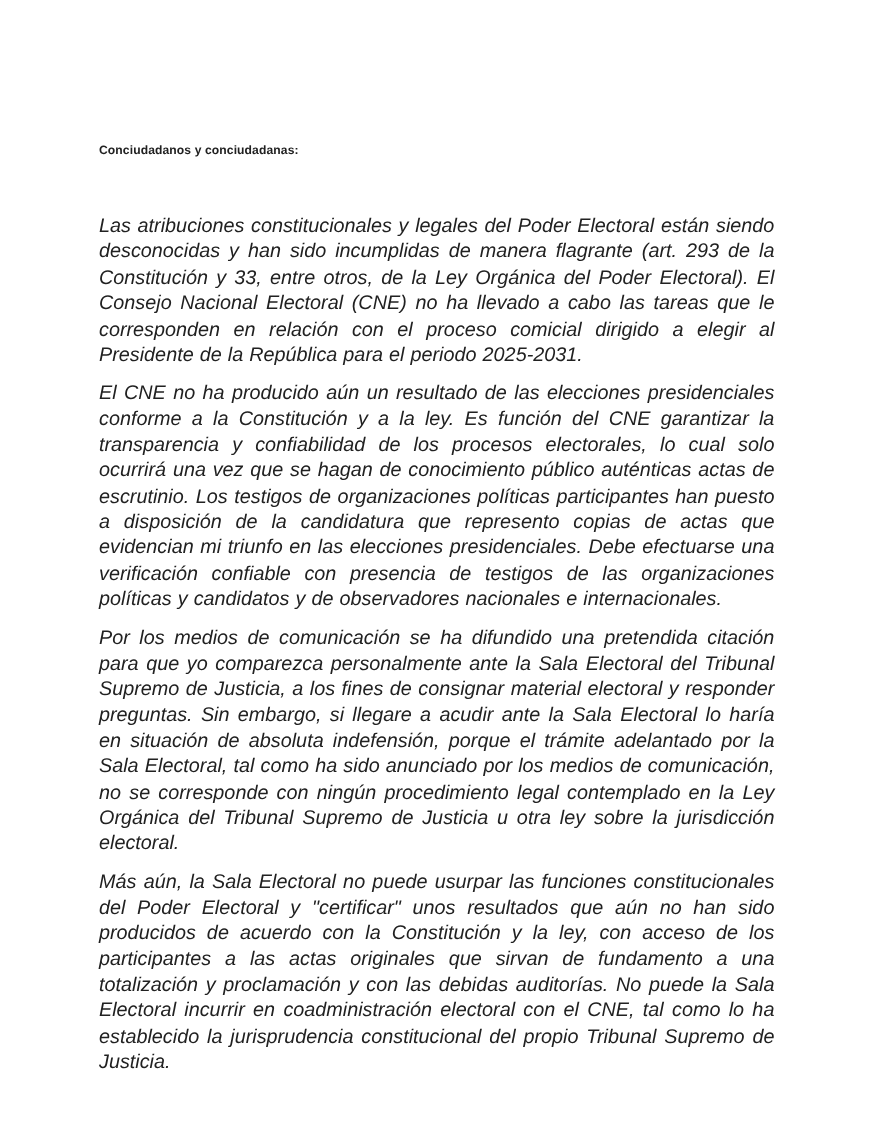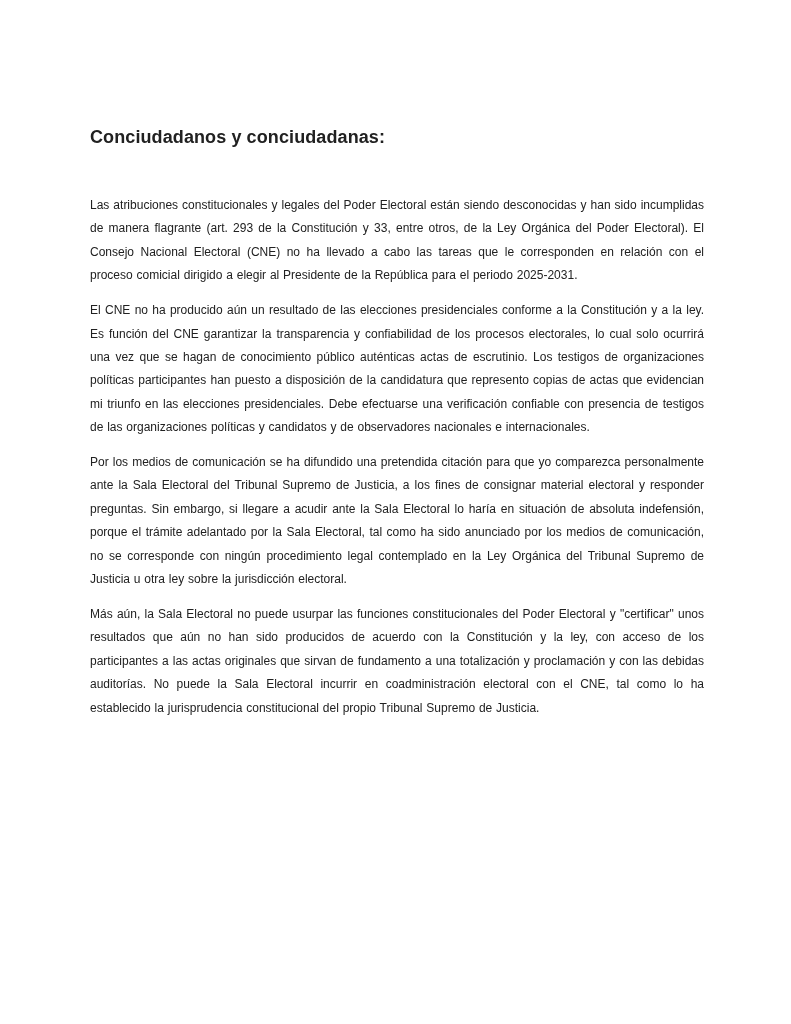--- a/index.html
+++ b/index.html
@@ -22,32 +22,33 @@
     font-family: "Liberation Sans", "DejaVu Sans", sans-serif;
     color: var(--text-color);
   }
   .content {
     position: absolute;
     left: 90px;
     top: 126px;
     width: 614px;
   }
   .salutation {
-    font-size: 18px;
+    font-size: 11px;
     font-weight: 700;
     line-height: 23px;
     margin: 0 0 45px 0;
     letter-spacing: 0.1px;
   }
   .body-paragraph {
-    font-size: 12px;
+    font-size: 18px;
     line-height: 23.4px;
     text-align: justify;
     margin: 0 0 11.5px 0;
     word-spacing: 0.5px;
+    font-style: italic;
   }
 </style>
 </head>
 <body>
 
 <div class="page">
   <div class="content">
     <h1 class="salutation">Conciudadanos y conciudadanas:</h1>
 
     <p class="body-paragraph">Las atribuciones constitucionales y legales del Poder Electoral están siendo desconocidas y han sido incumplidas de manera flagrante (art. 293 de la Constitución y 33, entre otros, de la Ley Orgánica del Poder Electoral). El Consejo Nacional Electoral (CNE) no ha llevado a cabo las tareas que le corresponden en relación con el proceso comicial dirigido a elegir al Presidente de la República para el periodo 2025-2031.</p>

